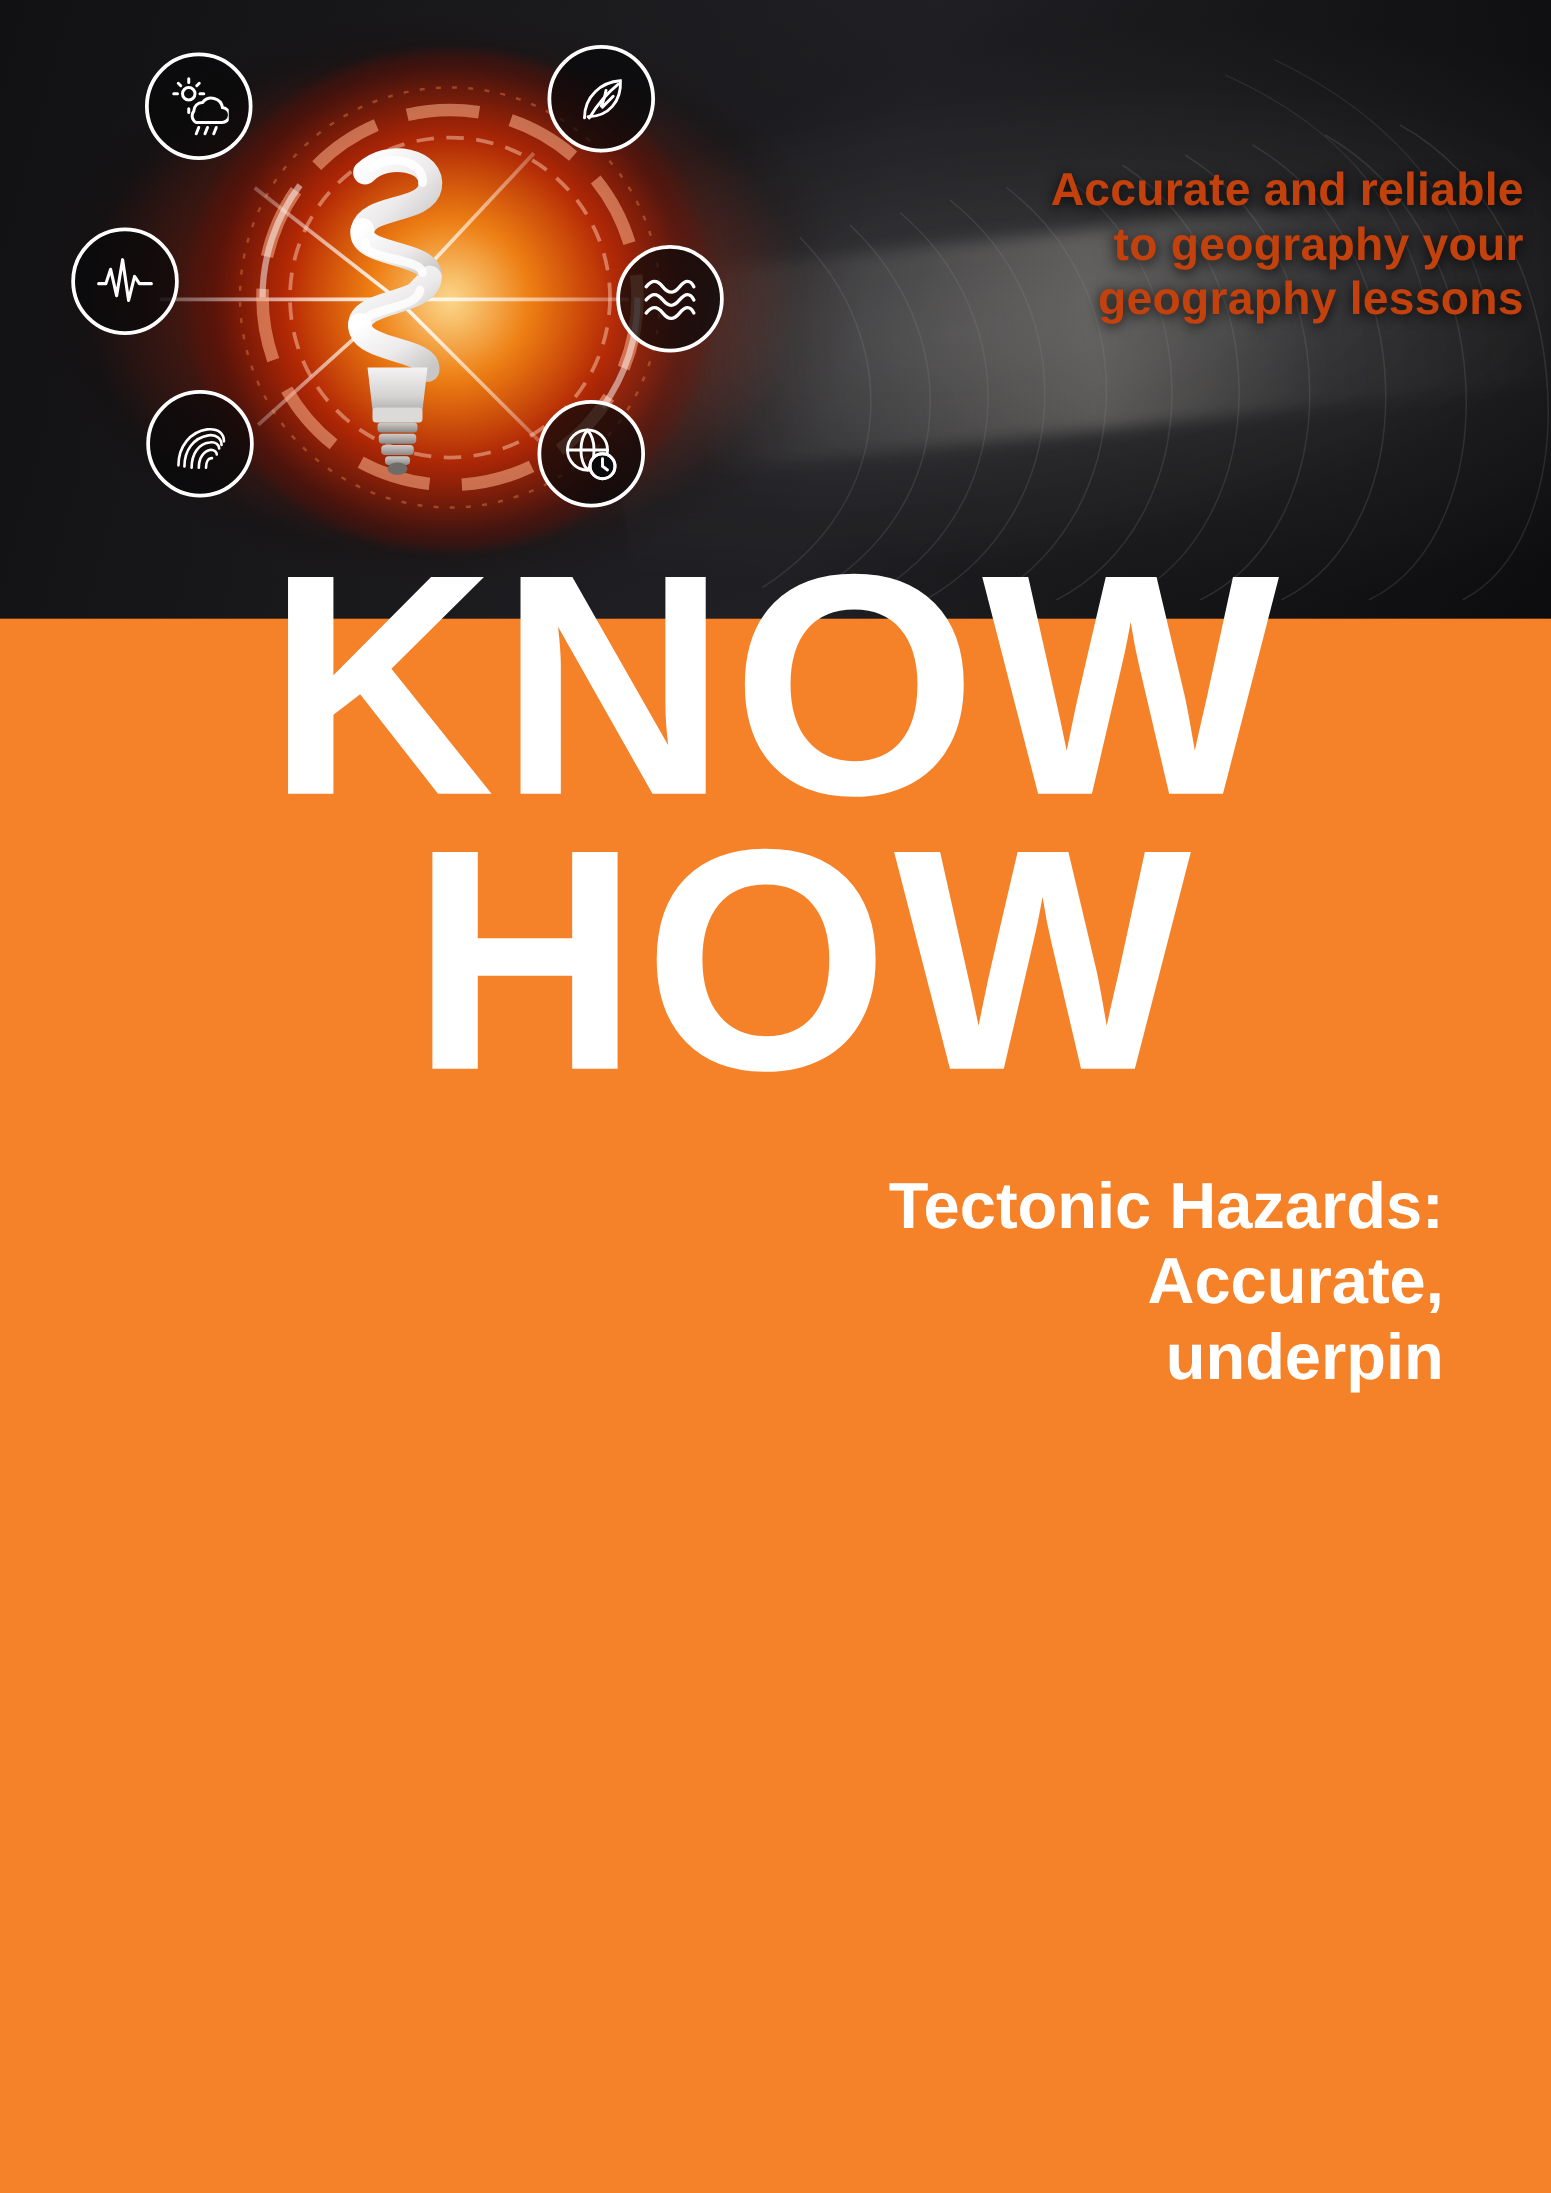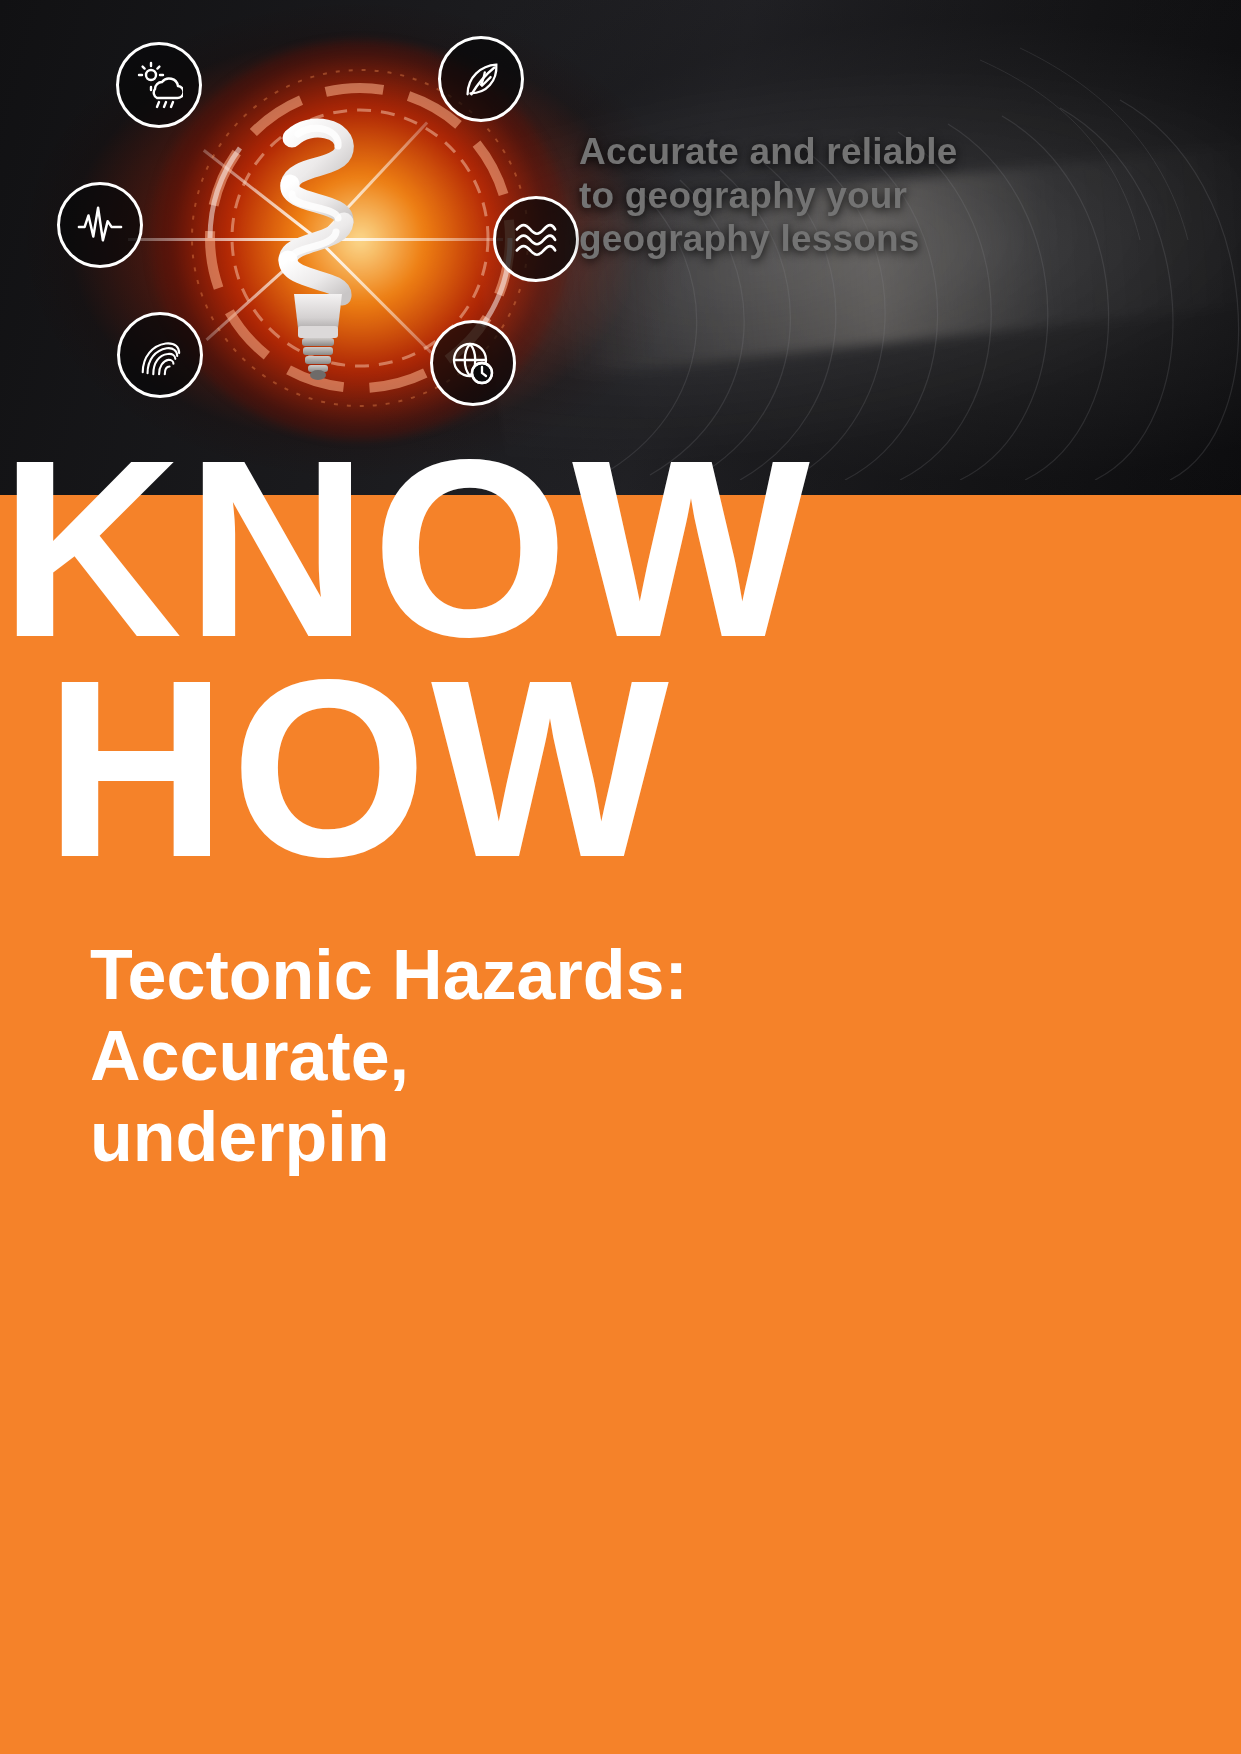--- a/index.html
+++ b/index.html
@@ -115,40 +115,42 @@
     height: 3px;
     background: linear-gradient(90deg, rgba(255,255,255,0.95), rgba(255,255,255,0.25));
     transform-origin: 0 50%;
   }
 
   .hero-tagline {
     position: absolute;
     right: 22px;
     top: 130px;
     width: 640px;
-    color: #737373;
+    text-align: right;
+    color: #c2410c;
     font-weight: bold;
     font-size: 37px;
     line-height: 1.18;
     letter-spacing: 0.2px;
     text-shadow: 0 2px 10px rgba(0,0,0,0.85);
   }
 
   
   .body-area {
     position: relative;
     width: 1241px;
     height: 1259px;
     background: #F58229;
   }
   .know-how {
     position: absolute;
     left: 0;
     right: 0;
     top: -52px;
+    text-align: center;
     color: #ffffff;
   }
   .know-how .line1 {
     font-size: 252px;
     font-weight: bold;
     letter-spacing: 4px;
     line-height: 0.84;
     display: block;
   }
   .know-how .line2 {
@@ -156,25 +158,25 @@
     font-weight: bold;
     letter-spacing: 4px;
     line-height: 0.84;
     display: block;
     margin-top: 8px;
     margin-left: 45px;
   }
   .doc-title {
     position: absolute;
     left: 90px;
-    right: 102px;
+    right: 86px;
     top: 440px;
-    text-align: left;
+    text-align: right;
     color: #ffffff;
-    font-size: 70px;
+    font-size: 52px;
     font-weight: bold;
     line-height: 1.16;
     letter-spacing: 0px;
   }
 </style>
 </head>
 <body>
 
 <div class="page">
 

